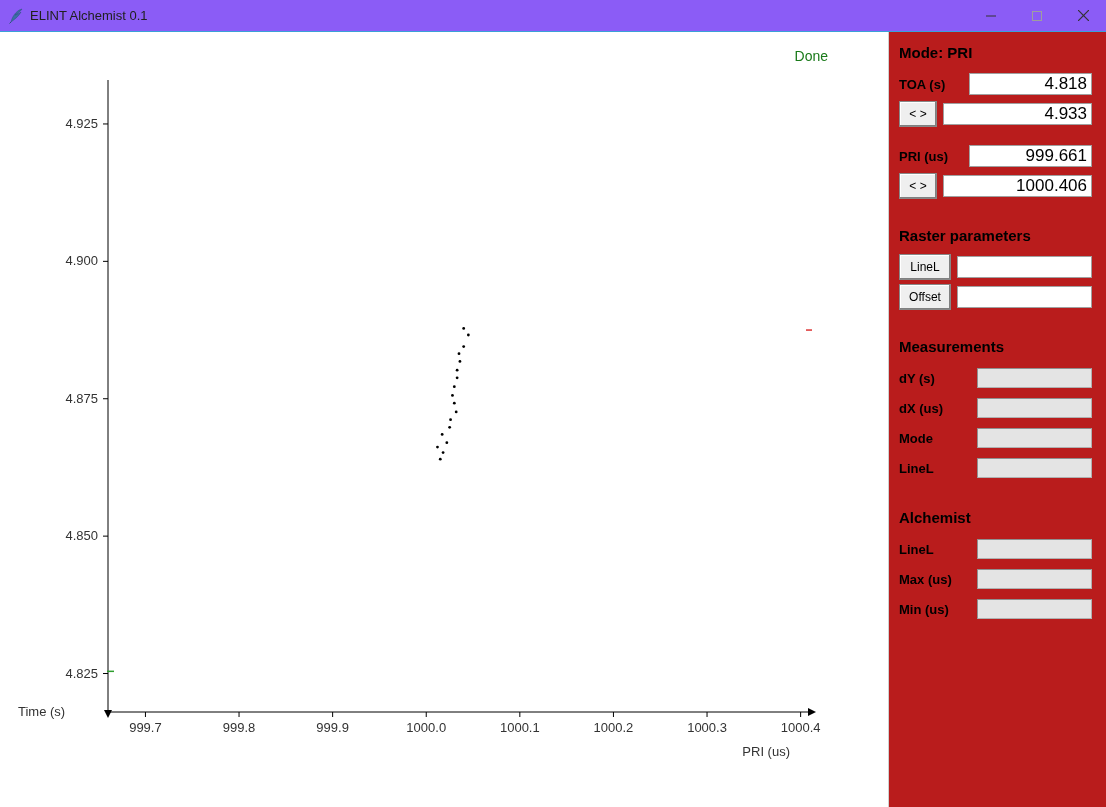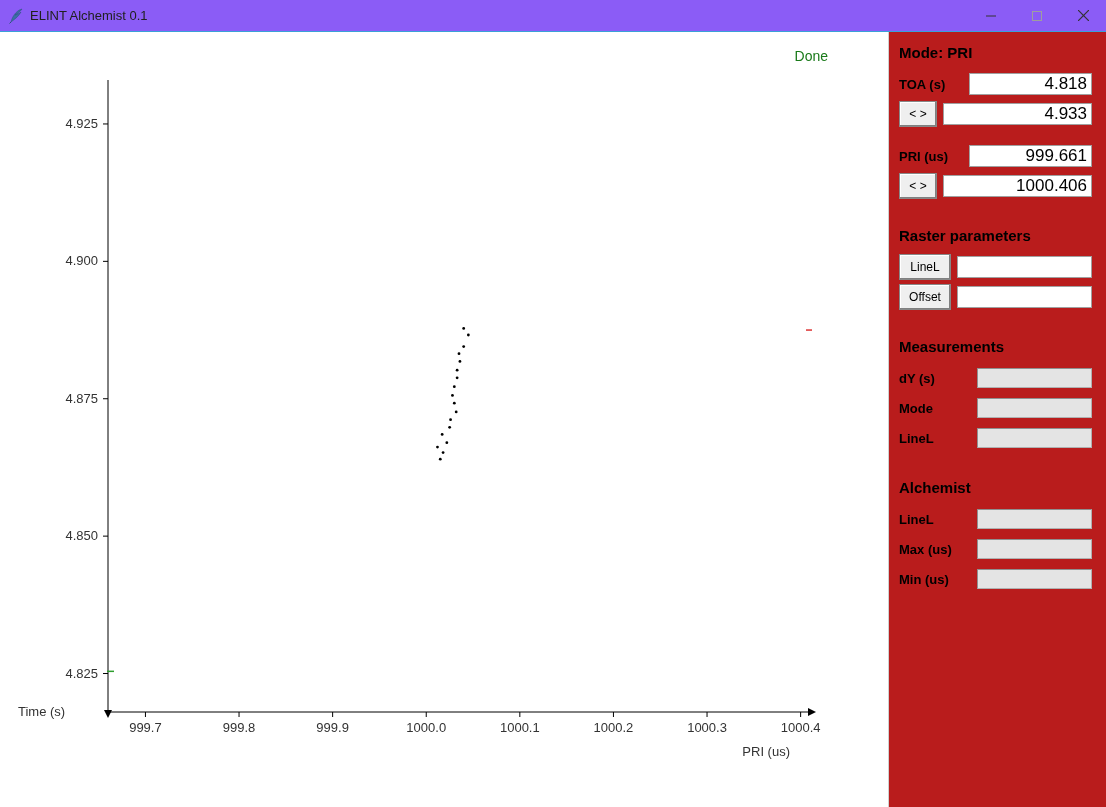--- a/index.html
+++ b/index.html
@@ -264,20 +264,24 @@
     </div>
 
     <div class="section-spacer"></div>
     <div class="panel-heading">Measurements</div>
 
     <div class="row">
         <span class="lbl narrow">dY (s)</span>
         <div class="ro-field"></div>
       </div>
     <div class="row">
+        <span class="lbl narrow">dX (us)</span>
+        <div class="ro-field"></div>
+      </div>
+    <div class="row">
         <span class="lbl narrow">Mode</span>
         <div class="ro-field"></div>
       </div>
     <div class="row">
         <span class="lbl narrow">LineL</span>
         <div class="ro-field"></div>
       </div>
 
     <div class="section-spacer"></div>
     <div class="panel-heading">Alchemist</div>

